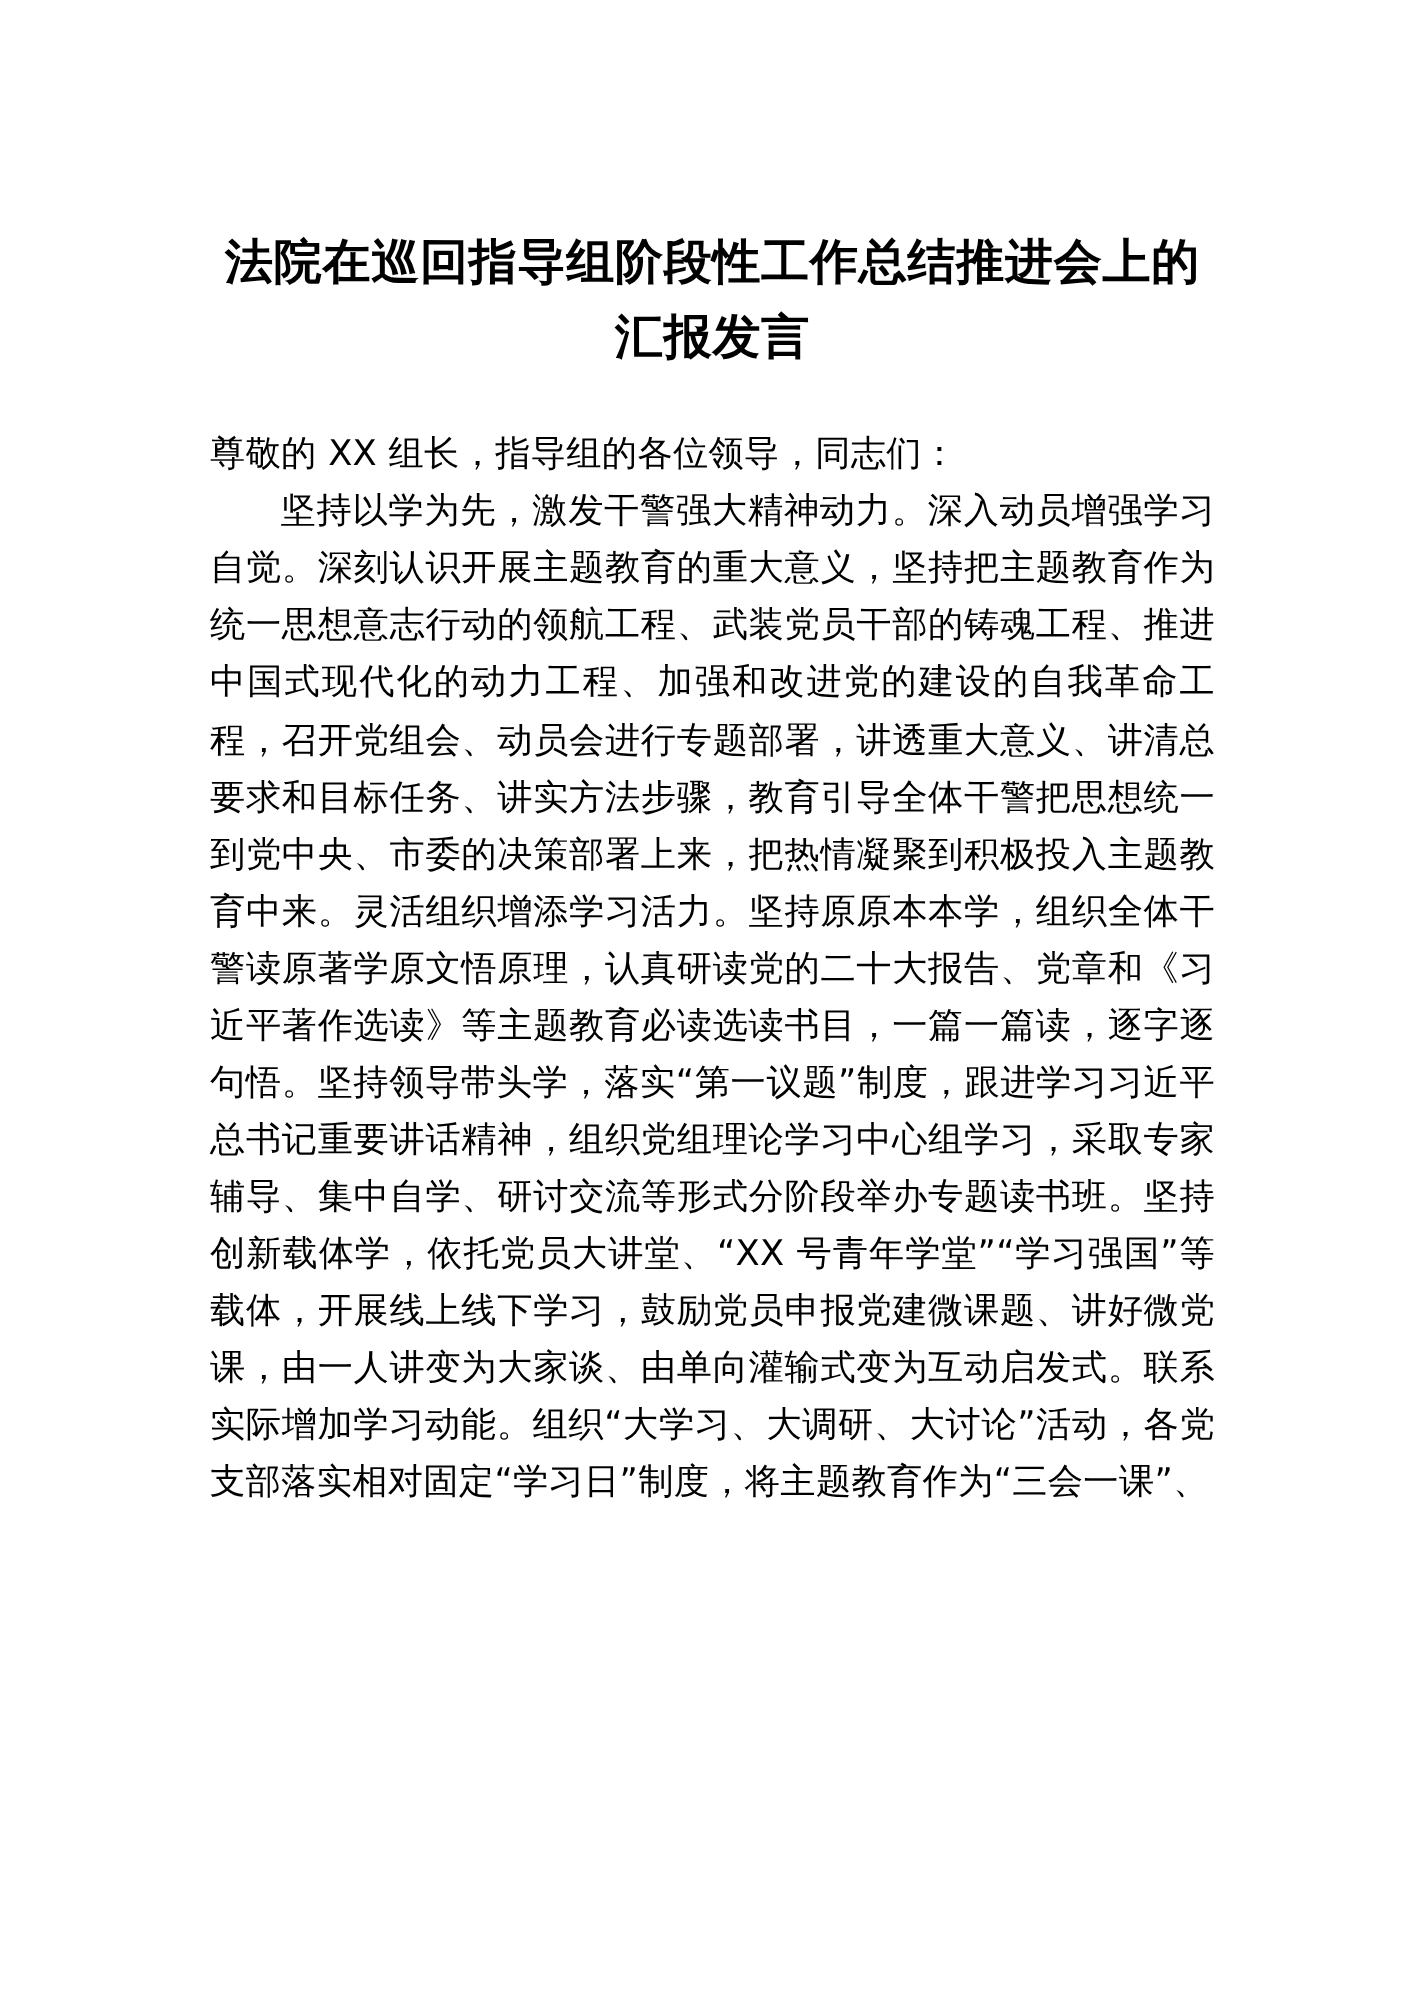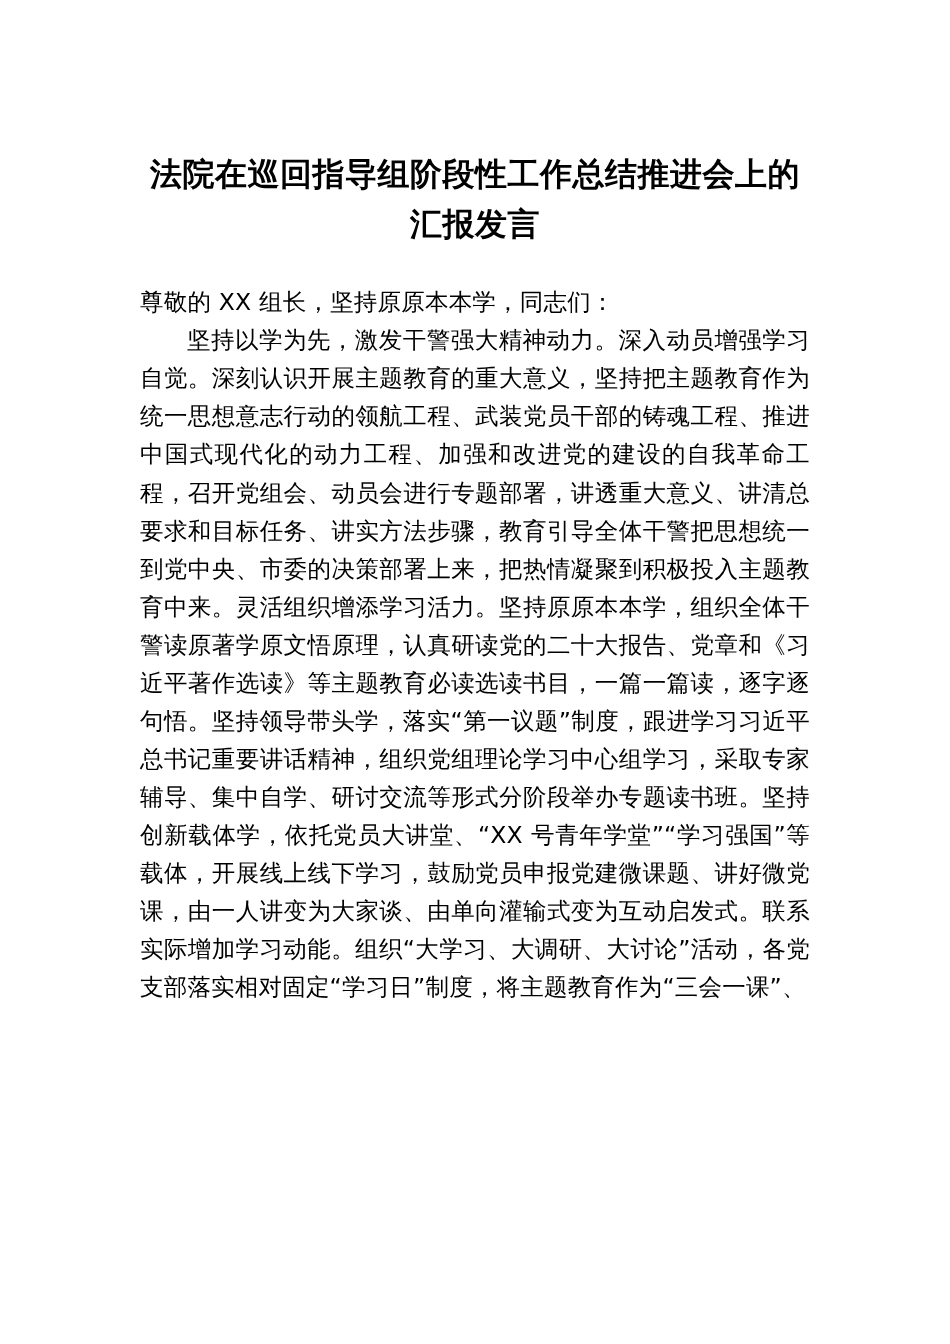--- a/index.html
+++ b/index.html
@@ -48,17 +48,17 @@
   }
 </style>
 </head>
 <body>
 
 <div class="page">
 
   <h1 class="doc-title">法院在巡回指导组阶段性工作总结推进会上的汇报发言</h1>
 
   <div class="body-text">
-    <p class="para">尊敬的 XX 组长，坚持原原本本学，同志们：</p>
+    <p class="para">尊敬的 XX 组长，指导组的各位领导，同志们：</p>
     <p class="para indent">坚持以学为先，激发干警强大精神动力。深入动员增强学习自觉。深刻认识开展主题教育的重大意义，坚持把主题教育作为统一思想意志行动的领航工程、武装党员干部的铸魂工程、推进中国式现代化的动力工程、加强和改进党的建设的自我革命工程，召开党组会、动员会进行专题部署，讲透重大意义、讲清总要求和目标任务、讲实方法步骤，教育引导全体干警把思想统一到党中央、市委的决策部署上来，把热情凝聚到积极投入主题教育中来。灵活组织增添学习活力。坚持原原本本学，组织全体干警读原著学原文悟原理，认真研读党的二十大报告、党章和《习近平著作选读》等主题教育必读选读书目，一篇一篇读，逐字逐句悟。坚持领导带头学，落实“第一议题”制度，跟进学习习近平总书记重要讲话精神，组织党组理论学习中心组学习，采取专家辅导、集中自学、研讨交流等形式分阶段举办专题读书班。坚持创新载体学，依托党员大讲堂、“XX 号青年学堂”“学习强国”等载体，开展线上线下学习，鼓励党员申报党建微课题、讲好微党课，由一人讲变为大家谈、由单向灌输式变为互动启发式。联系实际增加学习动能。组织“大学习、大调研、大讨论”活动，各党支部落实相对固定“学习日”制度，将主题教育作为“三会一课”、</p>
   </div>
 
 </div>
 
 </body></html>

